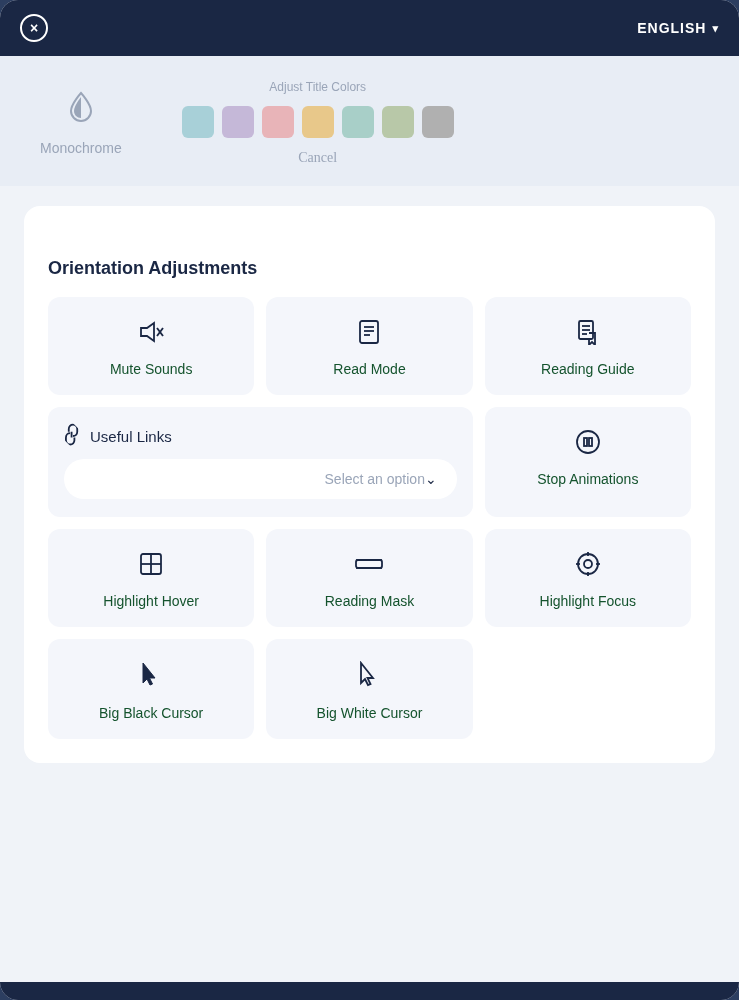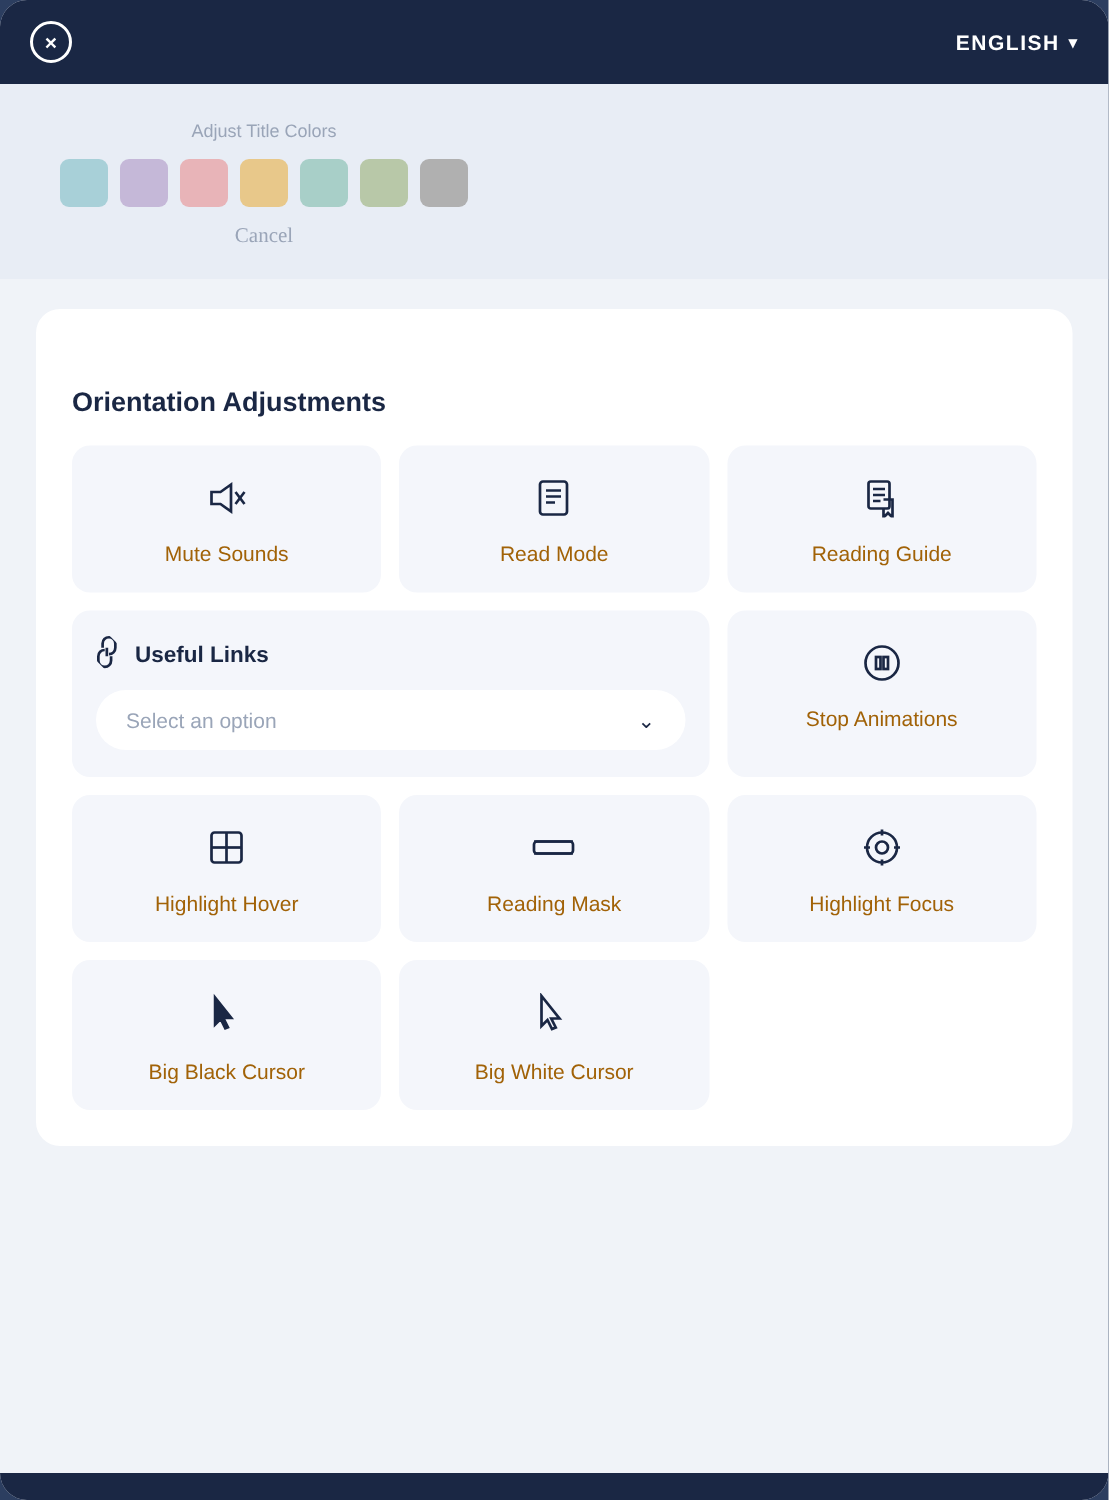--- a/index.html
+++ b/index.html
@@ -145,54 +145,54 @@
       border: none;
       transition: background 0.15s;
     }
     .grid-item .icon {
       font-size: 26px;
       color: #1a2744;
       line-height: 1;
     }
     .grid-item .label {
       font-size: 14px;
-      color: #a16207;
+      color: #14532d;
       font-weight: 500;
       text-align: right;
     }
     .useful-links-card {
       background: #f4f6fb;
       border-radius: 12px;
       padding: 18px 16px;
       display: flex;
       flex-direction: column;
       gap: 12px;
       grid-column: span 2;
     }
     .useful-links-header {
       display: flex;
       align-items: center;
       gap: 8px;
       color: #1a2744;
       font-size: 15px;
-      font-weight: 700;
+      font-weight: 400;
     }
     .useful-links-header .link-icon {
       font-size: 16px;
       transform: rotate(-45deg);
       display: inline-block;
     }
     .select-dropdown {
       background: #fff;
       border-radius: 24px;
       border: none;
       padding: 12px 20px;
       display: flex;
       align-items: center;
-      justify-content: space-between;
+      justify-content: flex-end;
       cursor: pointer;
       font-size: 14px;
       color: #9aa5b8;
       width: 100%;
     }
     .select-dropdown .chevron-down {
       color: #1a2744;
       font-size: 14px;
     }
     .bottom-bar {
@@ -210,20 +210,29 @@
     <button class="close-btn">
       <span>×</span>
     </button>
     <button class="lang-btn">
       <span>ENGLISH</span>
       <span class="chevron">▾</span>
     </button>
   </div>
 
   <div class="color-section">
+    <button class="monochrome-btn">
+      <span class="monochrome-icon">
+        <svg width="28" height="34" viewBox="0 0 28 34" fill="none" xmlns="http://www.w3.org/2000/svg">
+          <path d="M14 2C14 2 4 13 4 20C4 25.5 8.5 30 14 30C19.5 30 24 25.5 24 20C24 13 14 2 14 2Z" stroke="#9aa5b8" stroke-width="2" fill="none"></path>
+          <path d="M14 6C14 6 7 14.5 7 20C7 23.9 10.1 27 14 27V6Z" fill="#9aa5b8"></path>
+        </svg>
+      </span>
+      <span class="monochrome-label">Monochrome</span>
+    </button>
     <div class="color-right">
       <span class="adjust-title">Adjust Title Colors</span>
       <div class="color-swatches">
         <button class="swatch" style="background:#a8d0d8;"></button>
         <button class="swatch" style="background:#c5b8d8;"></button>
         <button class="swatch" style="background:#e8b4b8;"></button>
         <button class="swatch" style="background:#e8c88a;"></button>
         <button class="swatch" style="background:#a8cfc8;"></button>
         <button class="swatch" style="background:#b8c8a8;"></button>
         <button class="swatch" style="background:#b0b0b0;"></button>

